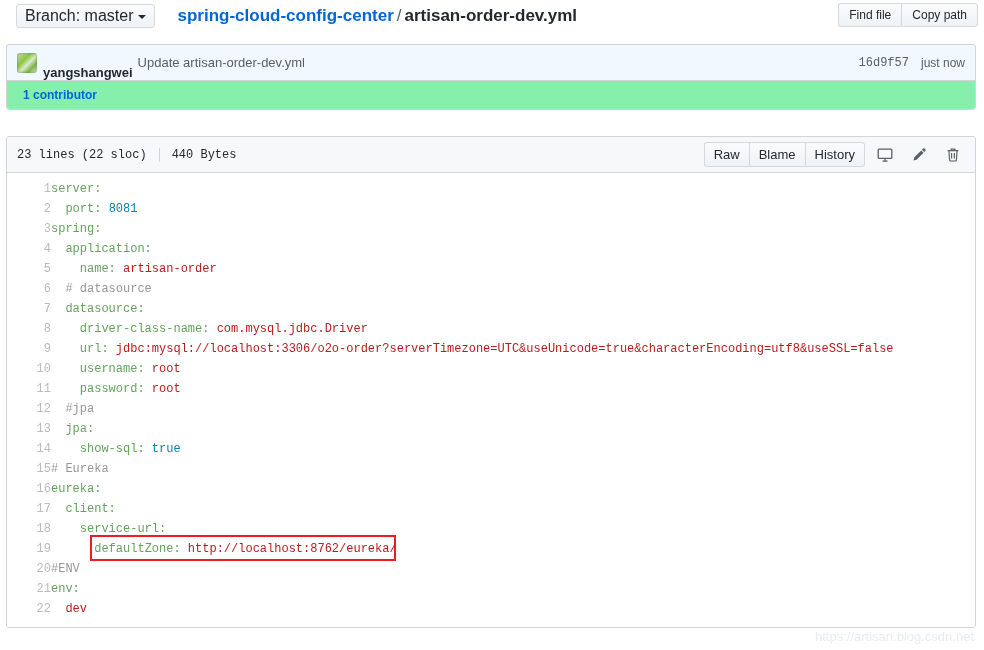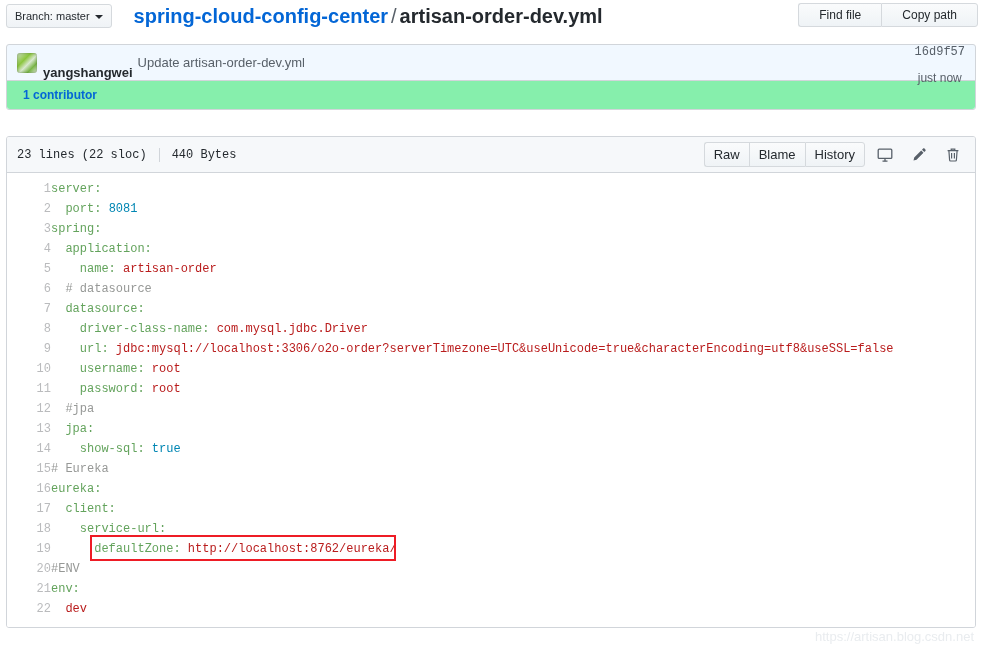--- a/index.html
+++ b/index.html
@@ -26,45 +26,45 @@
   .topbar {
     position: absolute;
     left: 0; top: 0;
     width: 984px;
     height: 32px;
     display: flex;
     align-items: center;
     background: #ffffff;
   }
   .branch-btn {
-    margin-left: 6px;
+    margin-left: 16px;
     height: 22px;
     padding: 0 8px;
     border: 1px solid #d5d9dd;
     border-radius: 3px;
     background: linear-gradient(#fafbfc, #eff3f6);
-    font-size: 11px;
+    font-size: 16px;
     color: #24292e;
     display: flex;
     align-items: center;
     gap: 5px;
     white-space: nowrap;
     cursor: pointer;
   }
   .caret {
     display: inline-block;
     width: 0; height: 0;
     border-left: 4px solid transparent;
     border-right: 4px solid transparent;
     border-top: 4px solid #24292e;
     margin-top: 1px;
   }
   .breadcrumb {
     margin-left: 22px;
-    font-size: 20px;
+    font-size: 17px;
     font-weight: bold;
     color: #24292e;
     white-space: nowrap;
   }
   .breadcrumb .repo {
     color: #0366d6;
   }
   .breadcrumb .sep {
     color: #586069;
     font-weight: normal;
@@ -74,21 +74,21 @@
     color: #24292e;
   }
   .topbar-actions {
     position: absolute;
     right: 6px;
     top: 3px;
     display: flex;
   }
   .topbar-actions button {
     height: 24px;
-    padding: 0 20px;
+    padding: 0 10px;
     font-size: 12px;
     font-family: "Liberation Sans", sans-serif;
     color: #24292e;
     border: 1px solid #d5d9dd;
     background: linear-gradient(#fafbfc, #eff3f6);
     cursor: pointer;
   }
   .topbar-actions button:first-child {
     border-radius: 3px 0 0 3px;
     border-right: none;
@@ -135,21 +135,20 @@
     color: #586069;
   }
   .commit-meta {
     position: absolute;
     right: 10px;
     top: 0;
     height: 35px;
     display: flex;
     align-items: center;
     gap: 12px;
-    flex-direction: column;
   }
   .commit-sha {
     font-family: "Liberation Mono", monospace;
     font-size: 12px;
     color: #586069;
   }
   .commit-time {
     font-size: 12px;
     color: #586069;
   }

